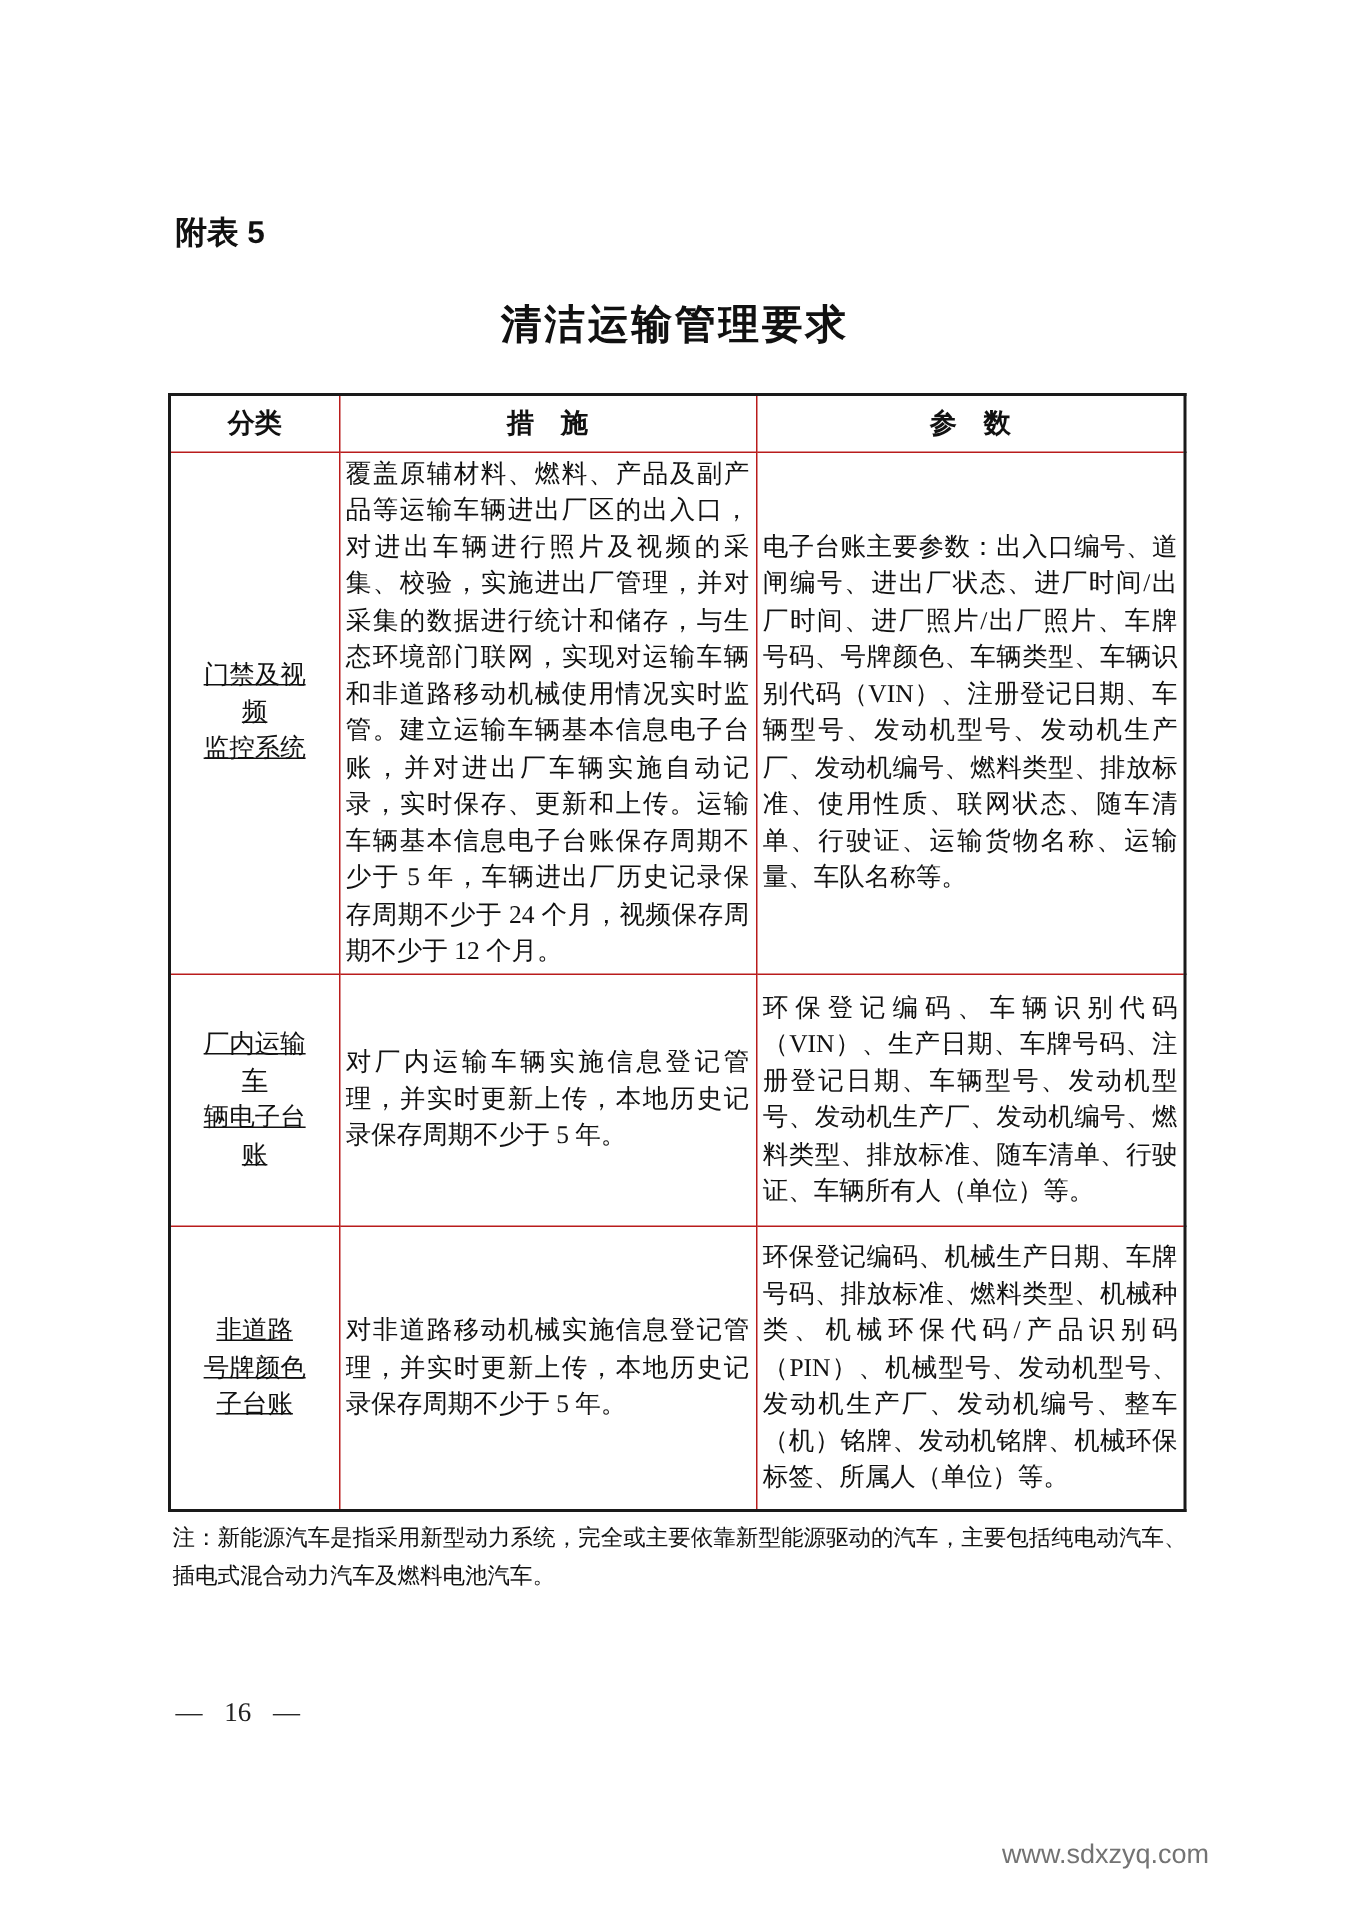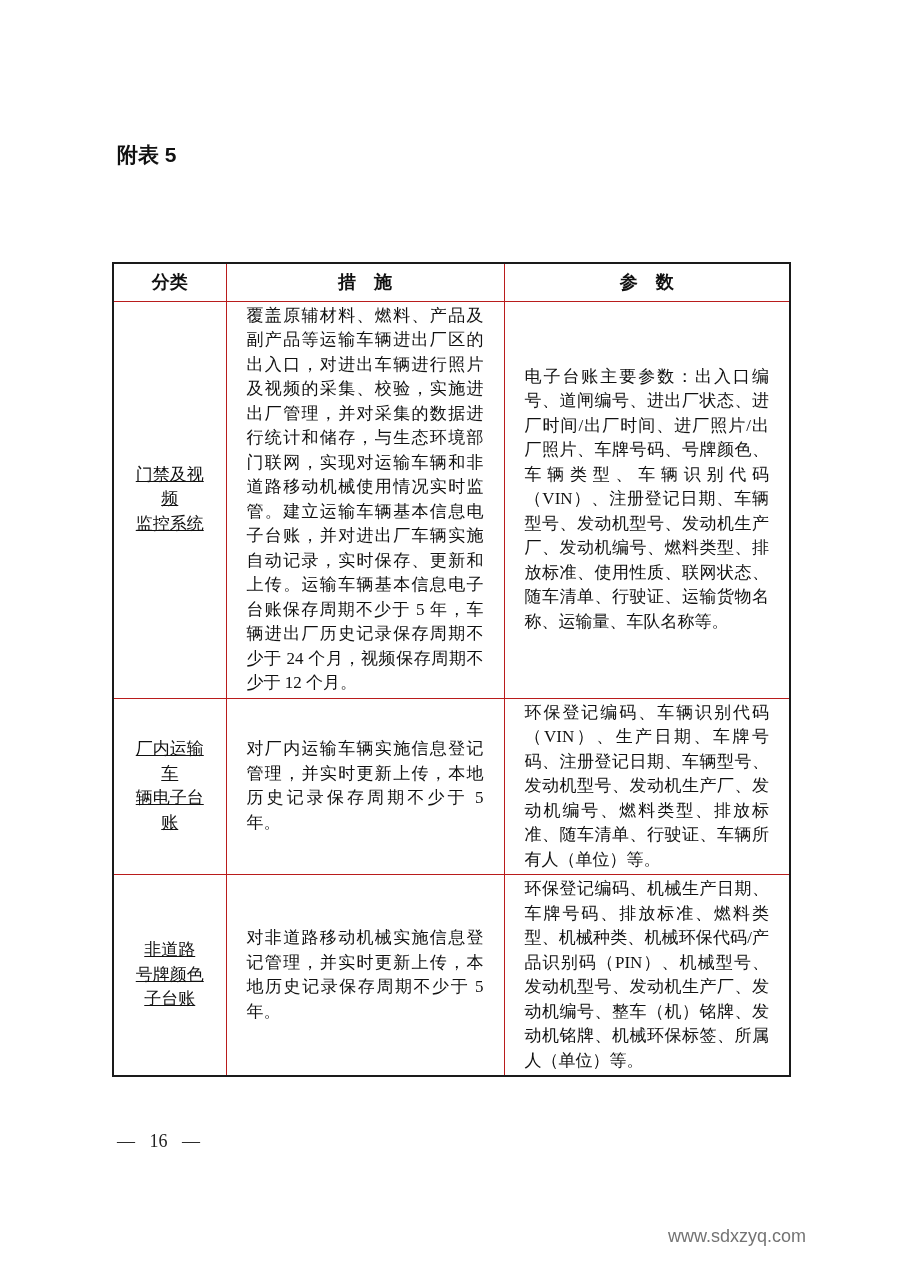--- a/index.html
+++ b/index.html
@@ -69,21 +69,21 @@
     vertical-align: middle;
   }
   td.cat-cell {
     text-align: center;
     white-space: pre-line;
     padding: 2px 18px;
     text-decoration: underline;
   }
   td.text-cell {
     text-align: justify;
-    padding: 2px 20px;
+    padding: 2px 4px;
   }
   tr.row-1 { height: 345px; }
   tr.row-2 { height: 168px; }
   tr.row-3 { height: 190px; }
   .note {
     position: absolute;
     left: 115px;
     top: 1014px;
     width: 676px;
     font-family: "Liberation Serif", "DejaVu Serif", serif;
@@ -111,20 +111,21 @@
     color: #737373;
   }
 </style>
 </head>
 <body>
 
 <div id="page">
 
   <div class="appendix-label">附表 5</div>
 
+  <div class="doc-title">清洁运输管理要求</div>
 
   <table class="req-table">
     <colgroup>
       <col style="width:113px">
       <col style="width:278px">
       <col style="width:286px">
     </colgroup>
     <thead>
       <tr>
         <th>分类</th>
@@ -148,18 +149,19 @@
       <tr class="row-3">
         <td class="cat-cell">非道路
 号牌颜色
 子台账</td>
         <td class="text-cell">对非道路移动机械实施信息登记管理，并实时更新上传，本地历史记录保存周期不少于 5 年。</td>
         <td class="text-cell">环保登记编码、机械生产日期、车牌号码、排放标准、燃料类型、机械种类、机械环保代码/产品识别码（PIN）、机械型号、发动机型号、发动机生产厂、发动机编号、整车（机）铭牌、发动机铭牌、机械环保标签、所属人（单位）等。</td>
       </tr>
     </tbody>
   </table>
 
+  <div class="note">注：新能源汽车是指采用新型动力系统，完全或主要依靠新型能源驱动的汽车，主要包括纯电动汽车、插电式混合动力汽车及燃料电池汽车。</div>
 
   <div class="page-number">— 16 —</div>
 
   <div class="watermark">www.sdxzyq.com</div>
 
 </div>
 
 </body></html>

